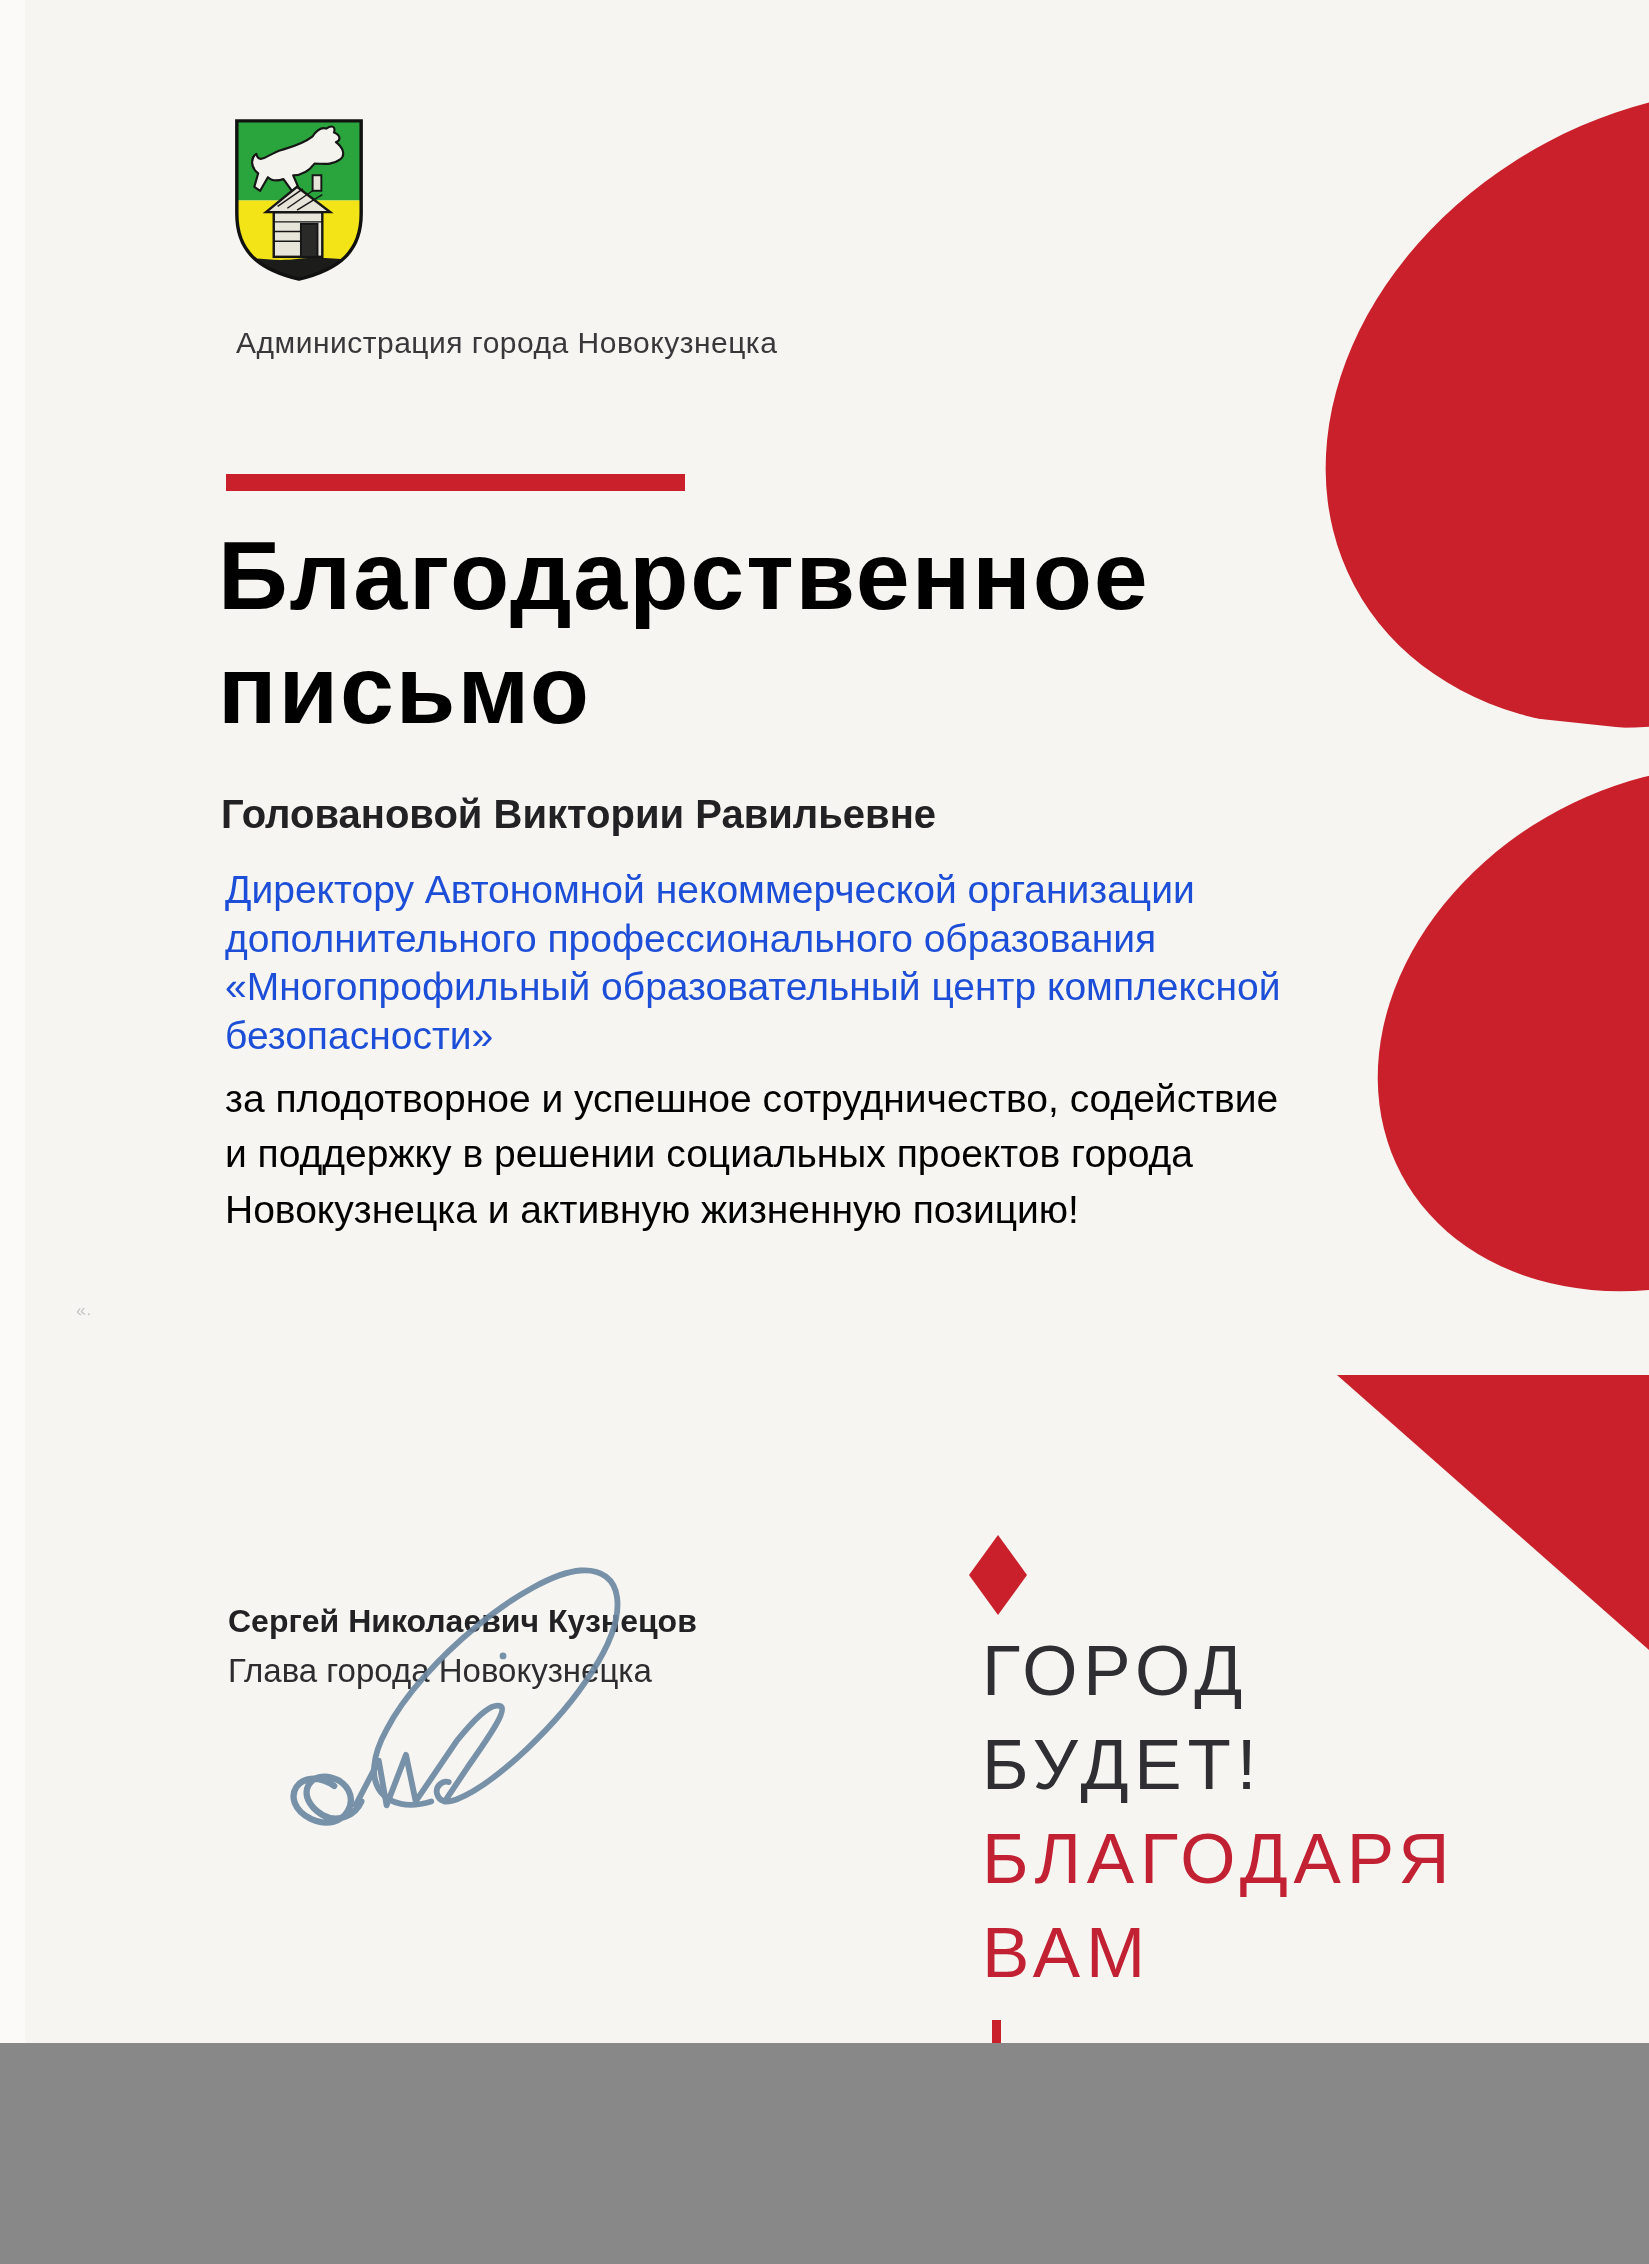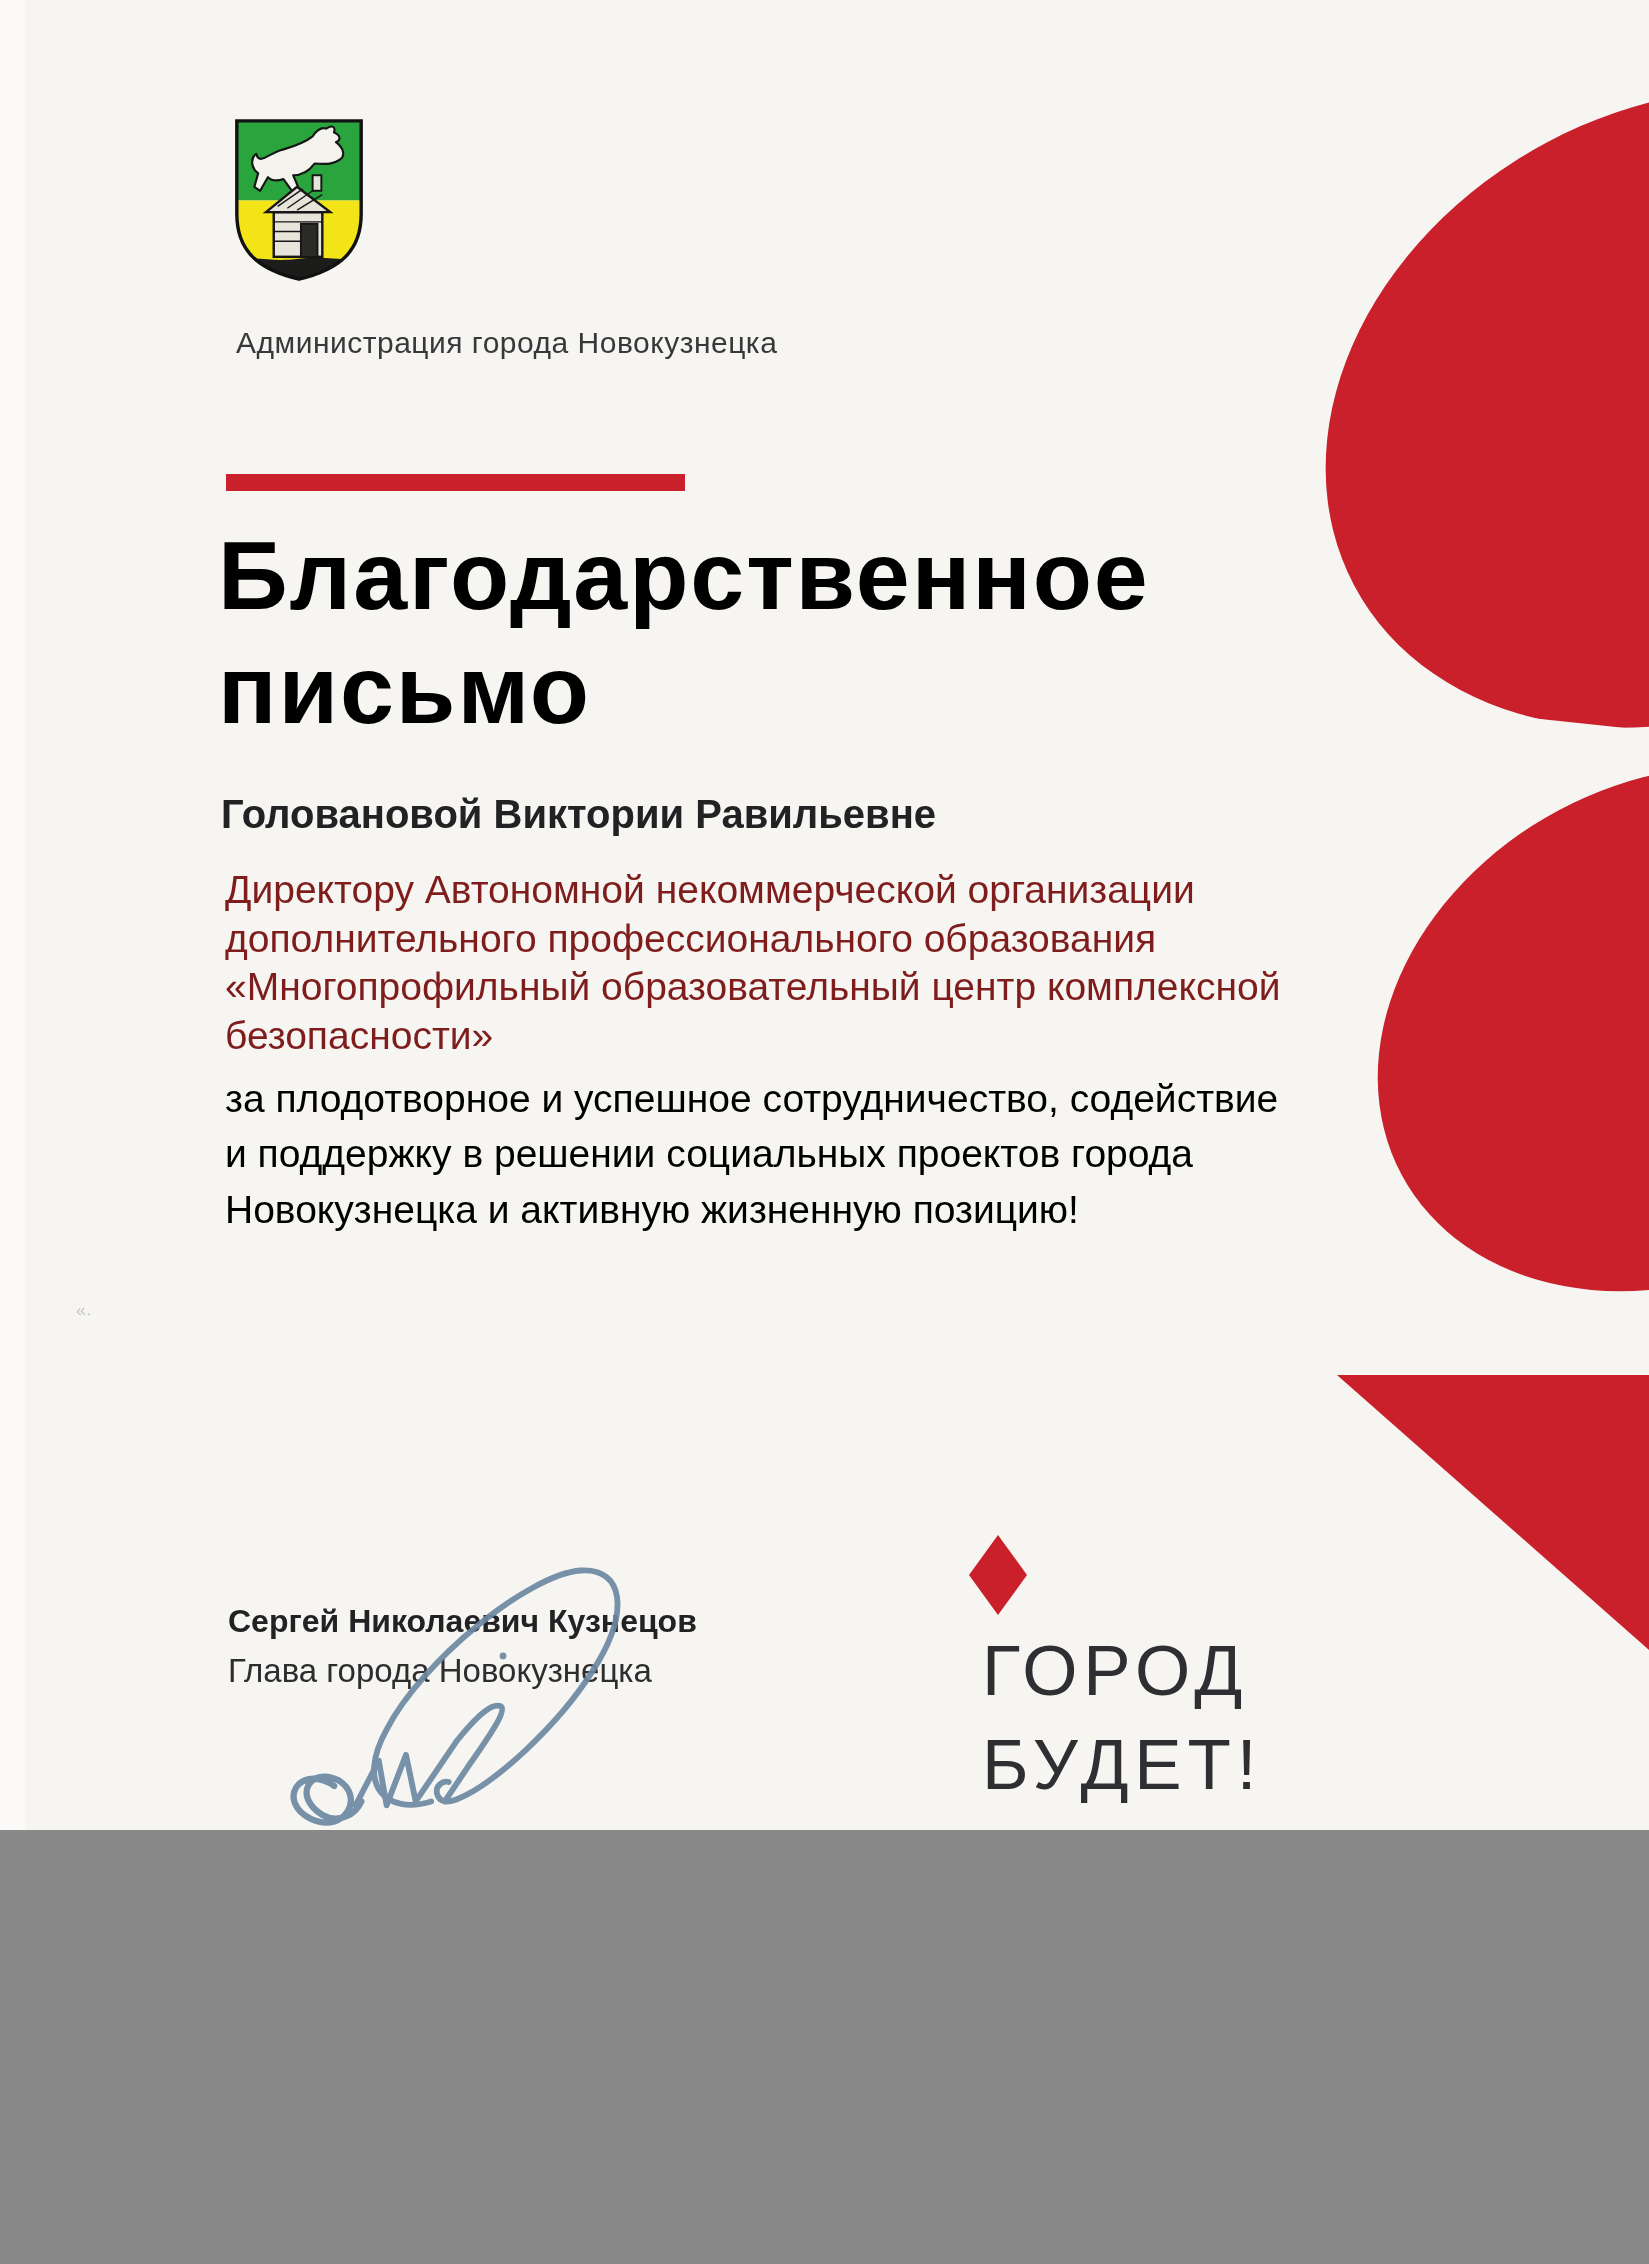--- a/index.html
+++ b/index.html
@@ -1,17 +1,17 @@
 <!DOCTYPE html>
 <html><head>
 <meta charset="utf-8">
 <style>
   html,body{margin:0;padding:0;background:#888;}
   #page{
-    position:relative;width:1650px;height:1830px;overflow:hidden;
+    position:relative;width:1650px;height:2043px;overflow:hidden;
     background:#f6f5f1;
     font-family:"Liberation Sans",sans-serif;
     color:#27272a;
   }
   .abs{position:absolute;}
   
   #edge-strip{left:0;top:0;width:25px;height:2265px;background:#fbfaf8;}
   
   .red{background:#c9202b;}
   #blob-top{left:1310px;top:107px;width:757px;height:602px;border-radius:50%;transform:rotate(-28deg);}
@@ -22,21 +22,21 @@
   
   #emblem{left:231px;top:115px;width:136px;height:170px;}
   #org-caption{left:236px;top:326px;font-size:30px;letter-spacing:0.5px;color:#38383b;white-space:nowrap;}
   
   #red-bar{left:226px;top:474px;width:459px;height:16.5px;background:#c9202b;}
   .title-line{left:218px;font-weight:bold;font-size:97px;letter-spacing:1.9px;color:#000000;white-space:nowrap;line-height:1;}
   #title-1{top:527px;}
   #title-2{top:641px;}
   
   #recipient-name{left:221px;top:794px;font-weight:bold;font-size:40px;color:#222225;white-space:nowrap;line-height:1;}
-  .pos-line{left:225px;font-size:39px;color:#7f1d1d;white-space:nowrap;line-height:1;}
+  .pos-line{left:225px;font-size:39px;color:#1d4ed8;white-space:nowrap;line-height:1;}
   #pos-0{top:870px;} #pos-1{top:919px;} #pos-2{top:967px;} #pos-3{top:1016px;}
   .body-line{left:225px;font-size:39px;color:#000000;white-space:nowrap;line-height:1;}
   #body-0{top:1079px;} #body-1{top:1134px;} #body-2{top:1190px;}
   
   #sig-name{left:228px;top:1603px;font-weight:bold;font-size:32px;color:#222225;white-space:nowrap;}
   #sig-title{left:228px;top:1652px;font-size:33px;color:#2d2d30;white-space:nowrap;}
   #autograph{left:241px;top:1551px;width:427px;height:301px;}
   
   #diamond{left:969px;top:1535px;width:58px;height:80px;background:#c9202b;
            clip-path:polygon(50% 0,100% 50%,50% 100%,0 50%);}

